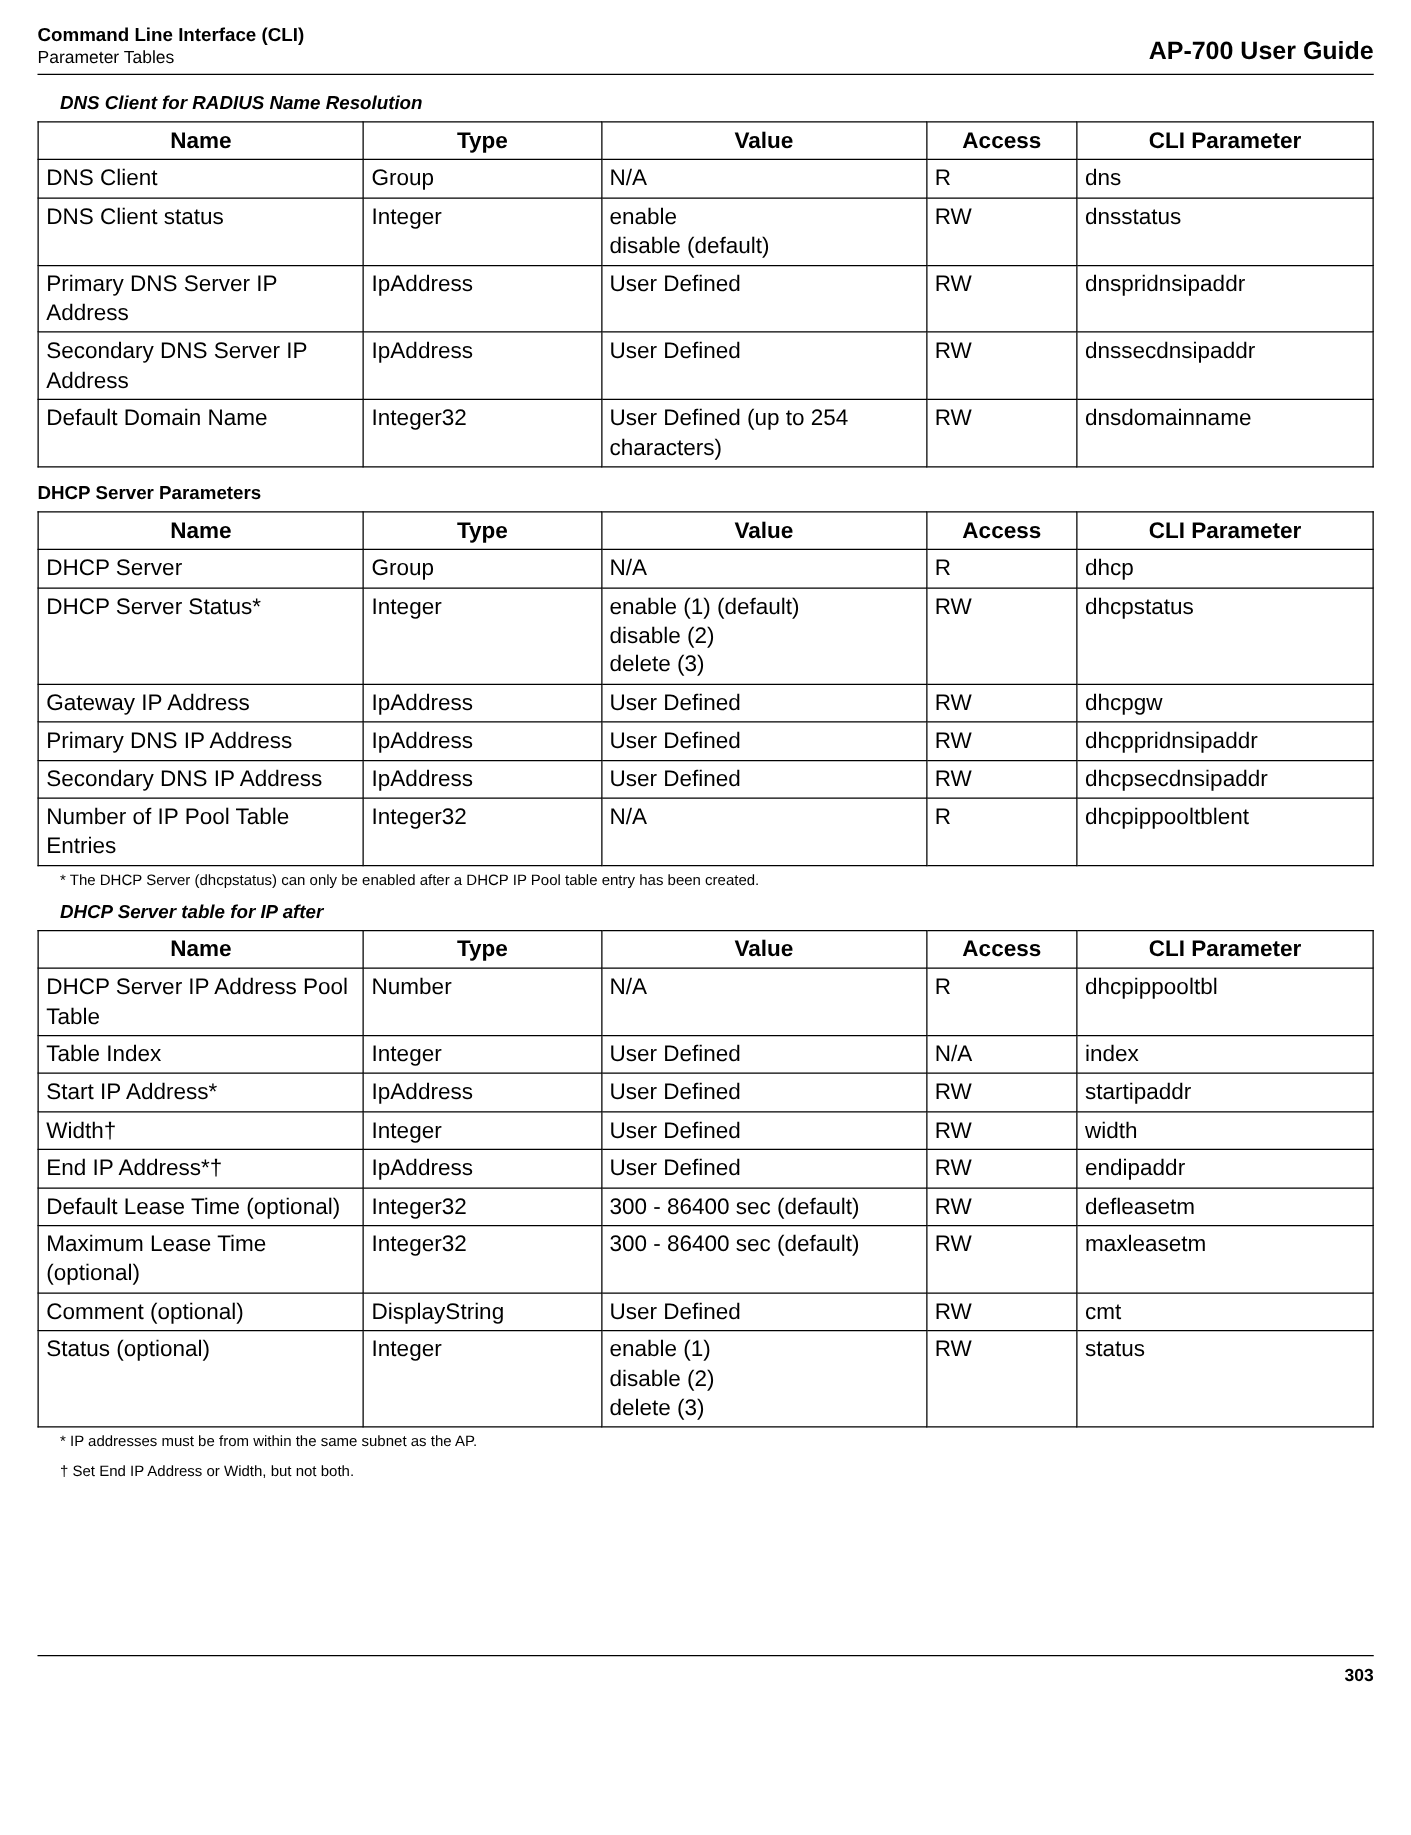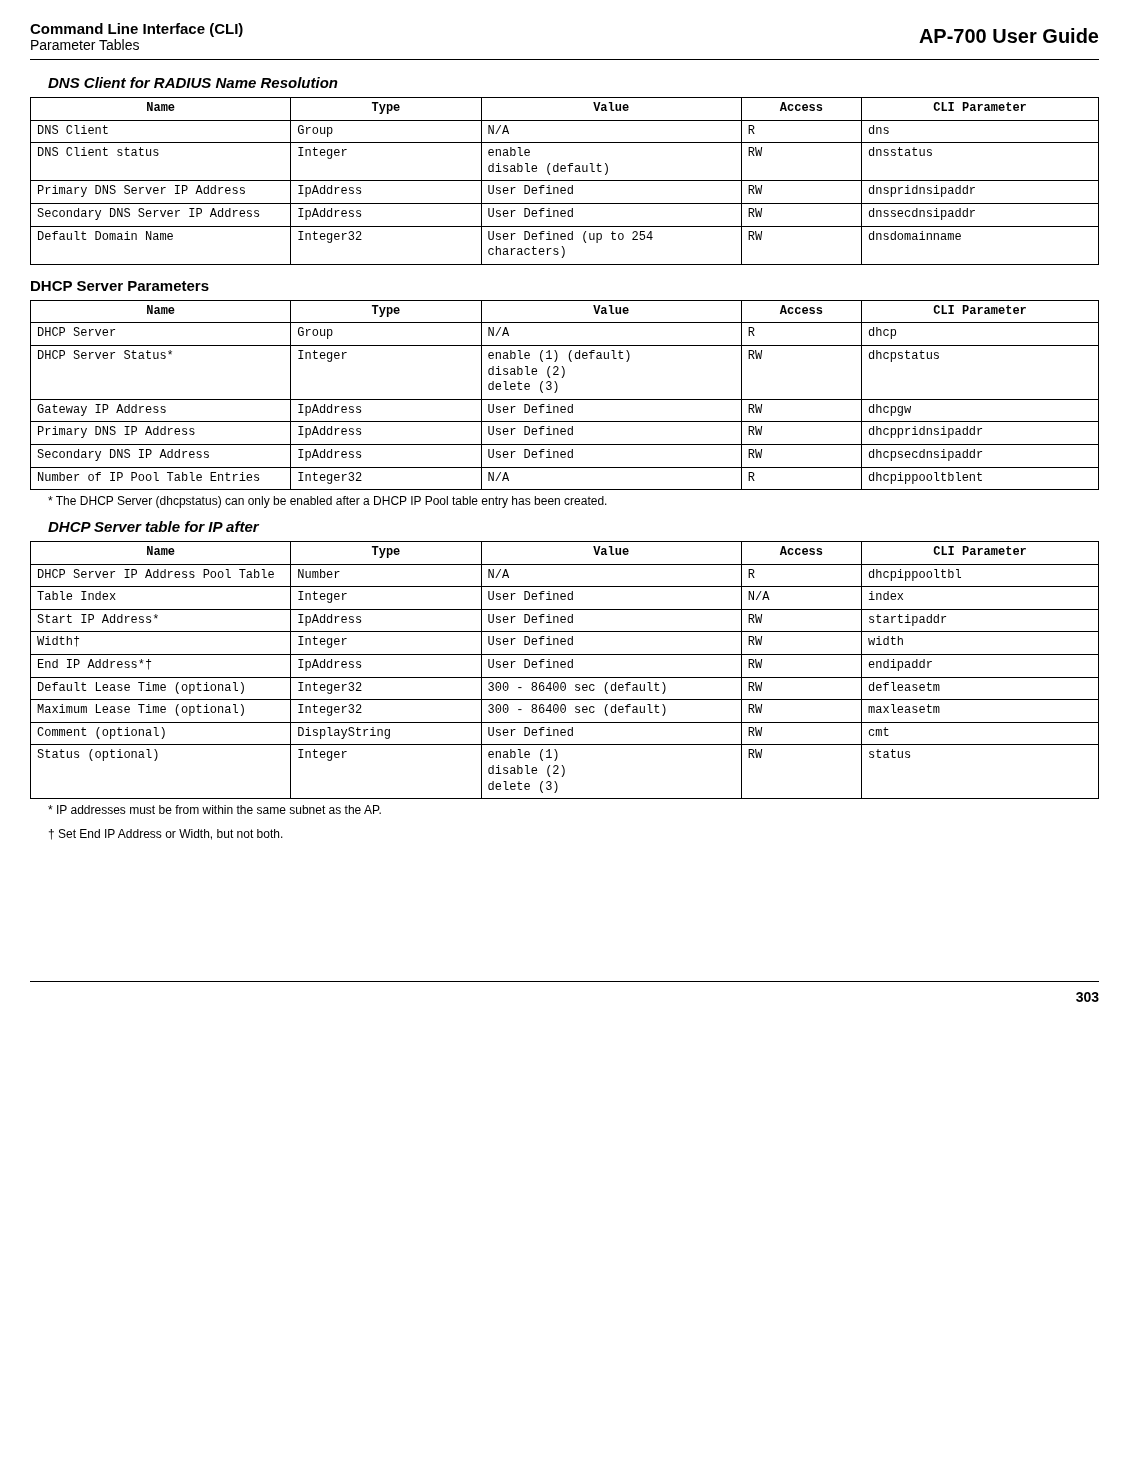--- a/index.html
+++ b/index.html
@@ -6,36 +6,35 @@
     font-family: Arial, Helvetica, sans-serif;
     font-size: 14px;
     color: #000;
     margin: 0;
     padding: 20px 30px;
     width: 1069px;
   }
   .header-row {
     display: flex;
     justify-content: space-between;
-    align-items: center;
+    align-items: flex-end;
     margin-bottom: 2px;
     gap: 26px;
   }
   .header-left { font-weight: bold; font-size: 15px; }
   .header-sub { font-weight: normal; font-size: 14px; }
   .header-right { font-weight: bold; font-size: 20px; }
   .top-rule { border: none; border-top: 1.5px solid #000; margin: 6px 0 14px 0; }
   .section-title-italic { font-style: italic; font-weight: bold; font-size: 15px; margin: 8px 0 6px 18px; }
   .section-title-bold { font-weight: bold; font-size: 15px; margin: 12px 0 6px 0; }
   table {
     border-collapse: collapse;
     width: 100%;
     margin: 0 0 4px 0;
-    font-size: 12px;
-    font-family: Liberation Mono, monospace;
+    font-size: 18px;
   }
   th, td {
     border: 1px solid #000;
     padding: 3px 6px;
     text-align: left;
     vertical-align: top;
     line-height: 1.3;
   }
   th {
     background: #fff;

